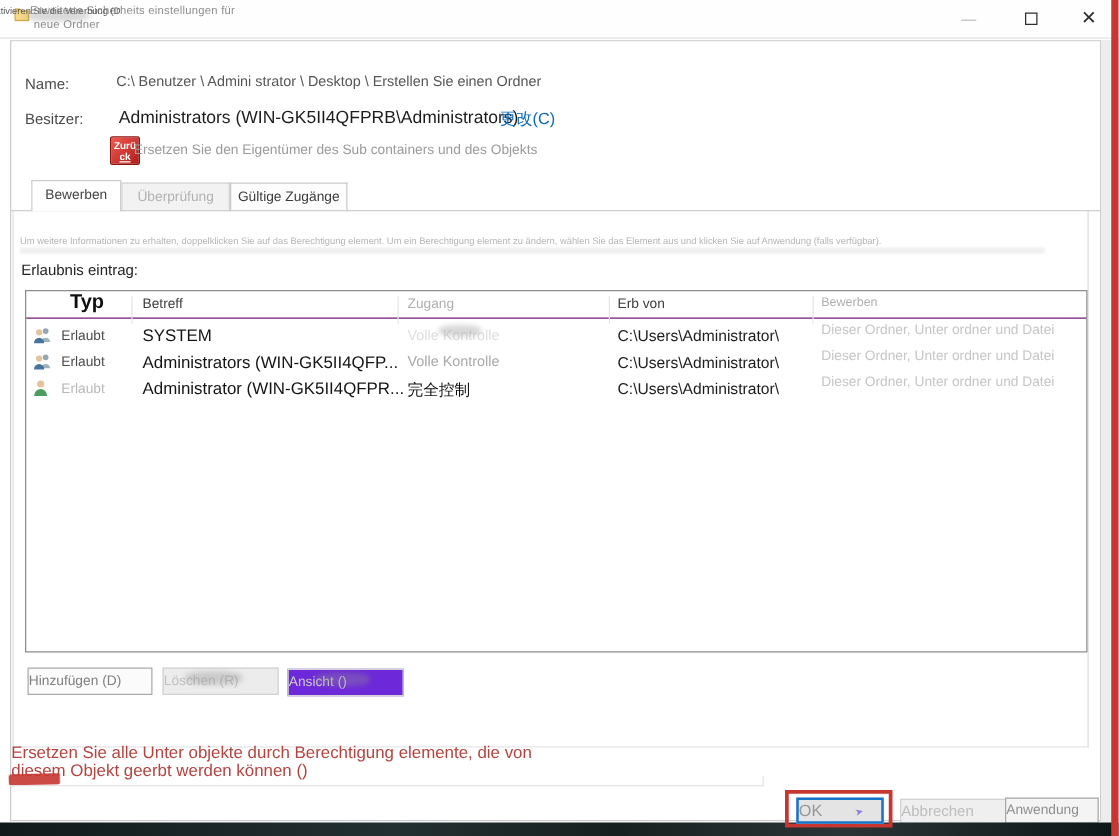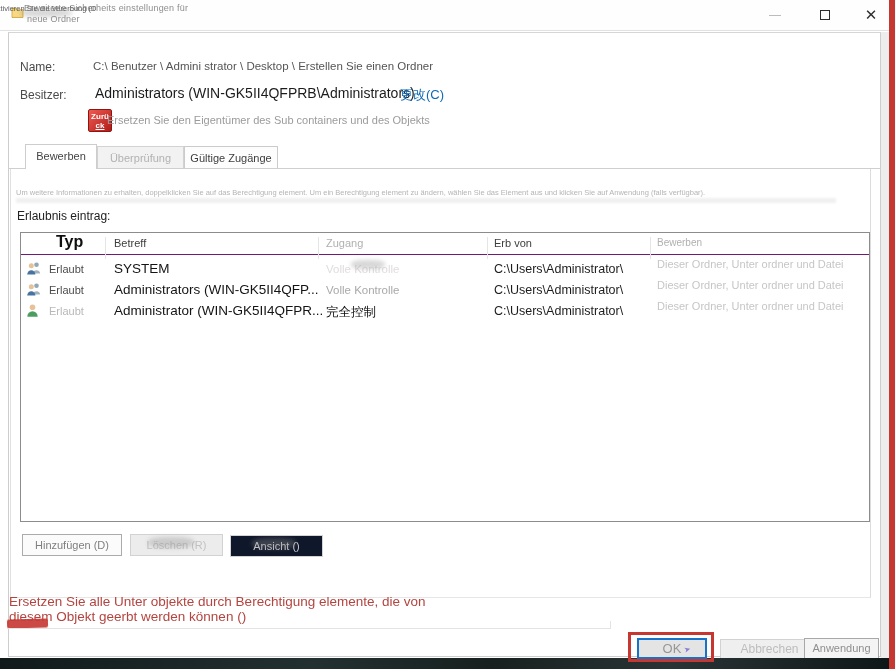--- a/index.html
+++ b/index.html
@@ -70,24 +70,24 @@
   .c-access{left:305px;top:5px;font-size:11.5px;color:#a9a9a9}
   .c-erb{left:473px;top:4px;font-size:12.5px;color:#1d1d1d}
   .c-apply{left:636px;top:0;font-size:11px;color:#c6c6c6}
   .ghost{color:#e0dddd !important}
   .t-faded{color:#b8b8b8 !important}
   .access-cjk{color:#0d0d0d !important;font-size:12.5px !important;top:4px !important}
 
   .smudge{position:absolute;background:#8f8f8f;opacity:.35;filter:blur(2px);border-radius:40%}
 
   
-  .btn{position:absolute;height:22px;font-size:11px;text-align:center;line-height:20px;cursor:default}
+  .btn{position:absolute;height:22px;font-size:11px;text-align:left;line-height:20px;cursor:default}
   #btn-add{left:22px;top:534px;width:100px;background:#fbfbfb;border:1px solid #ababab;color:#7f7f7f}
   #btn-remove{left:130px;top:534px;width:93px;background:#ececec;border:1px solid #d2d2d2;color:#c2c2c2}
-  #btn-view{left:230px;top:535px;width:93px;background:#0f172a;border:1px solid #d4d4d4;color:#cccccc}
+  #btn-view{left:230px;top:535px;width:93px;background:#6d28d9;border:1px solid #d4d4d4;color:#cccccc}
   #btn-inherit{left:22px;top:569px;width:97px;height:21px;background:#e9e9e9;border:1px solid #9c9c9c}
   #btn-inherit .lbl{position:absolute;left:-17px;top:4px;font-size:7.5px;color:#5d5d5d;white-space:nowrap}
 
   
   #warn1{position:absolute;left:9px;top:594px;font-size:13.5px;color:var(--warning-text,#b4443f)}
   #warn2{position:absolute;left:9px;top:609px;font-size:13.5px;color:var(--warning-text,#b4443f)}
   #warn-stamp{position:absolute;left:7px;top:619px;width:41px;height:9px;background:var(--annotation-red,#c62f27);
               border-radius:2px;transform:rotate(-1.5deg);opacity:.9;filter:blur(.4px)}
 
   

